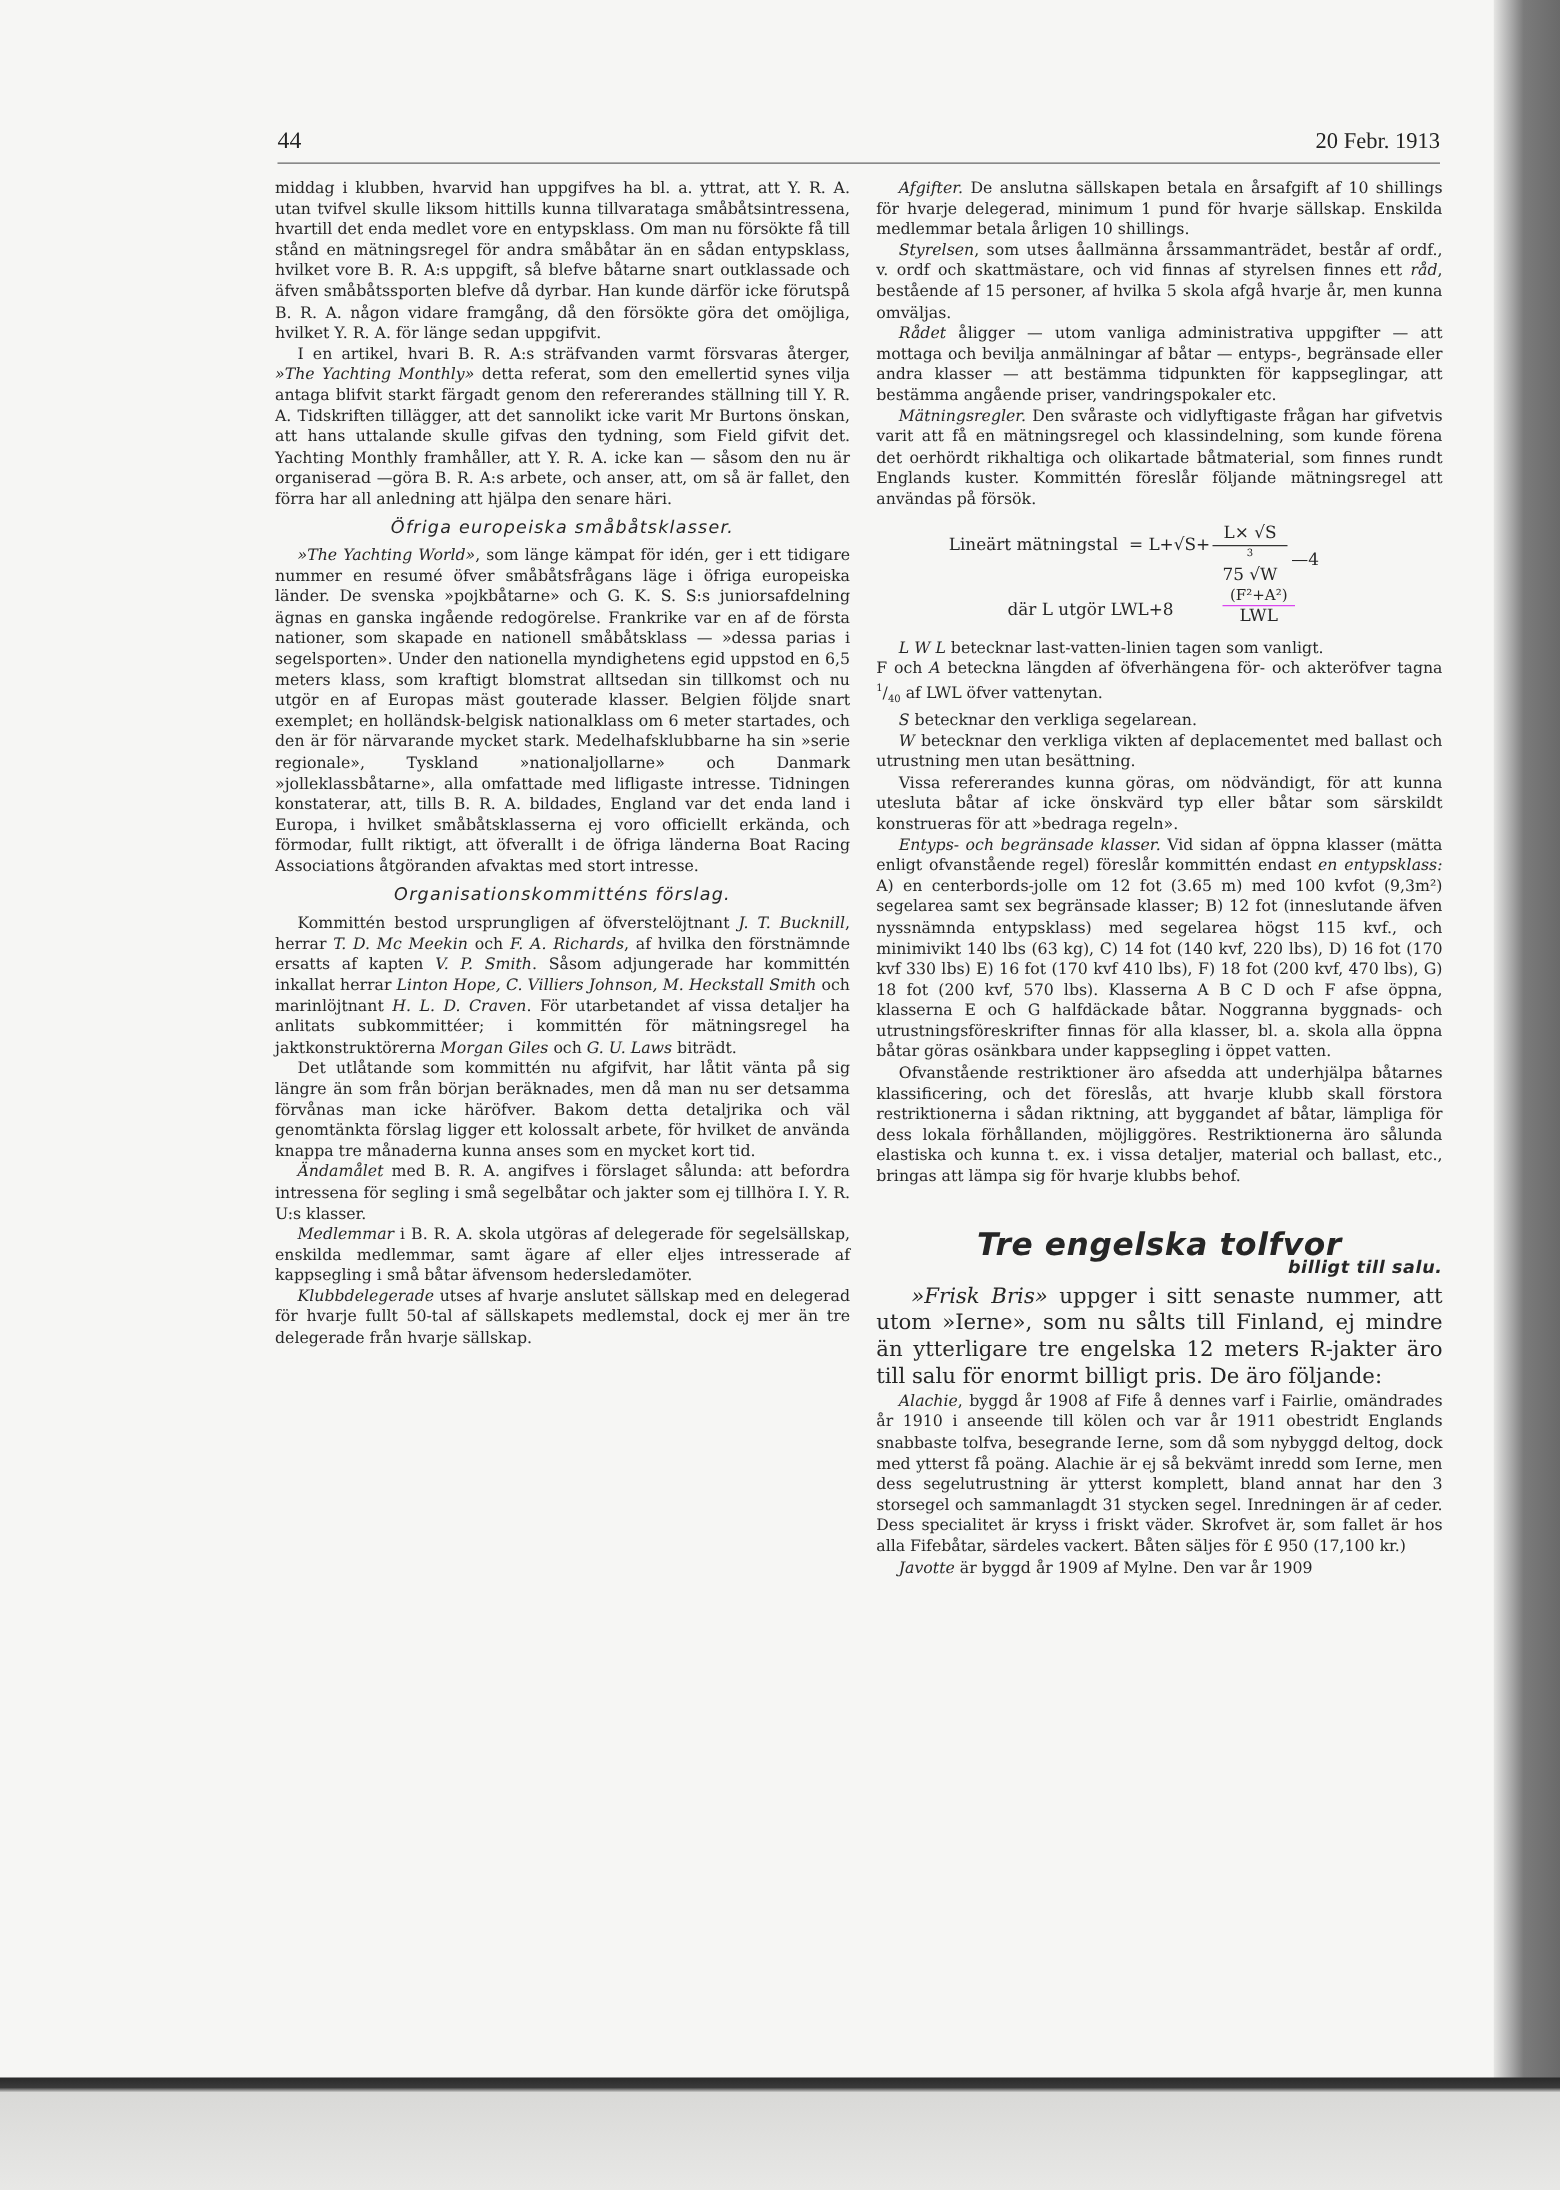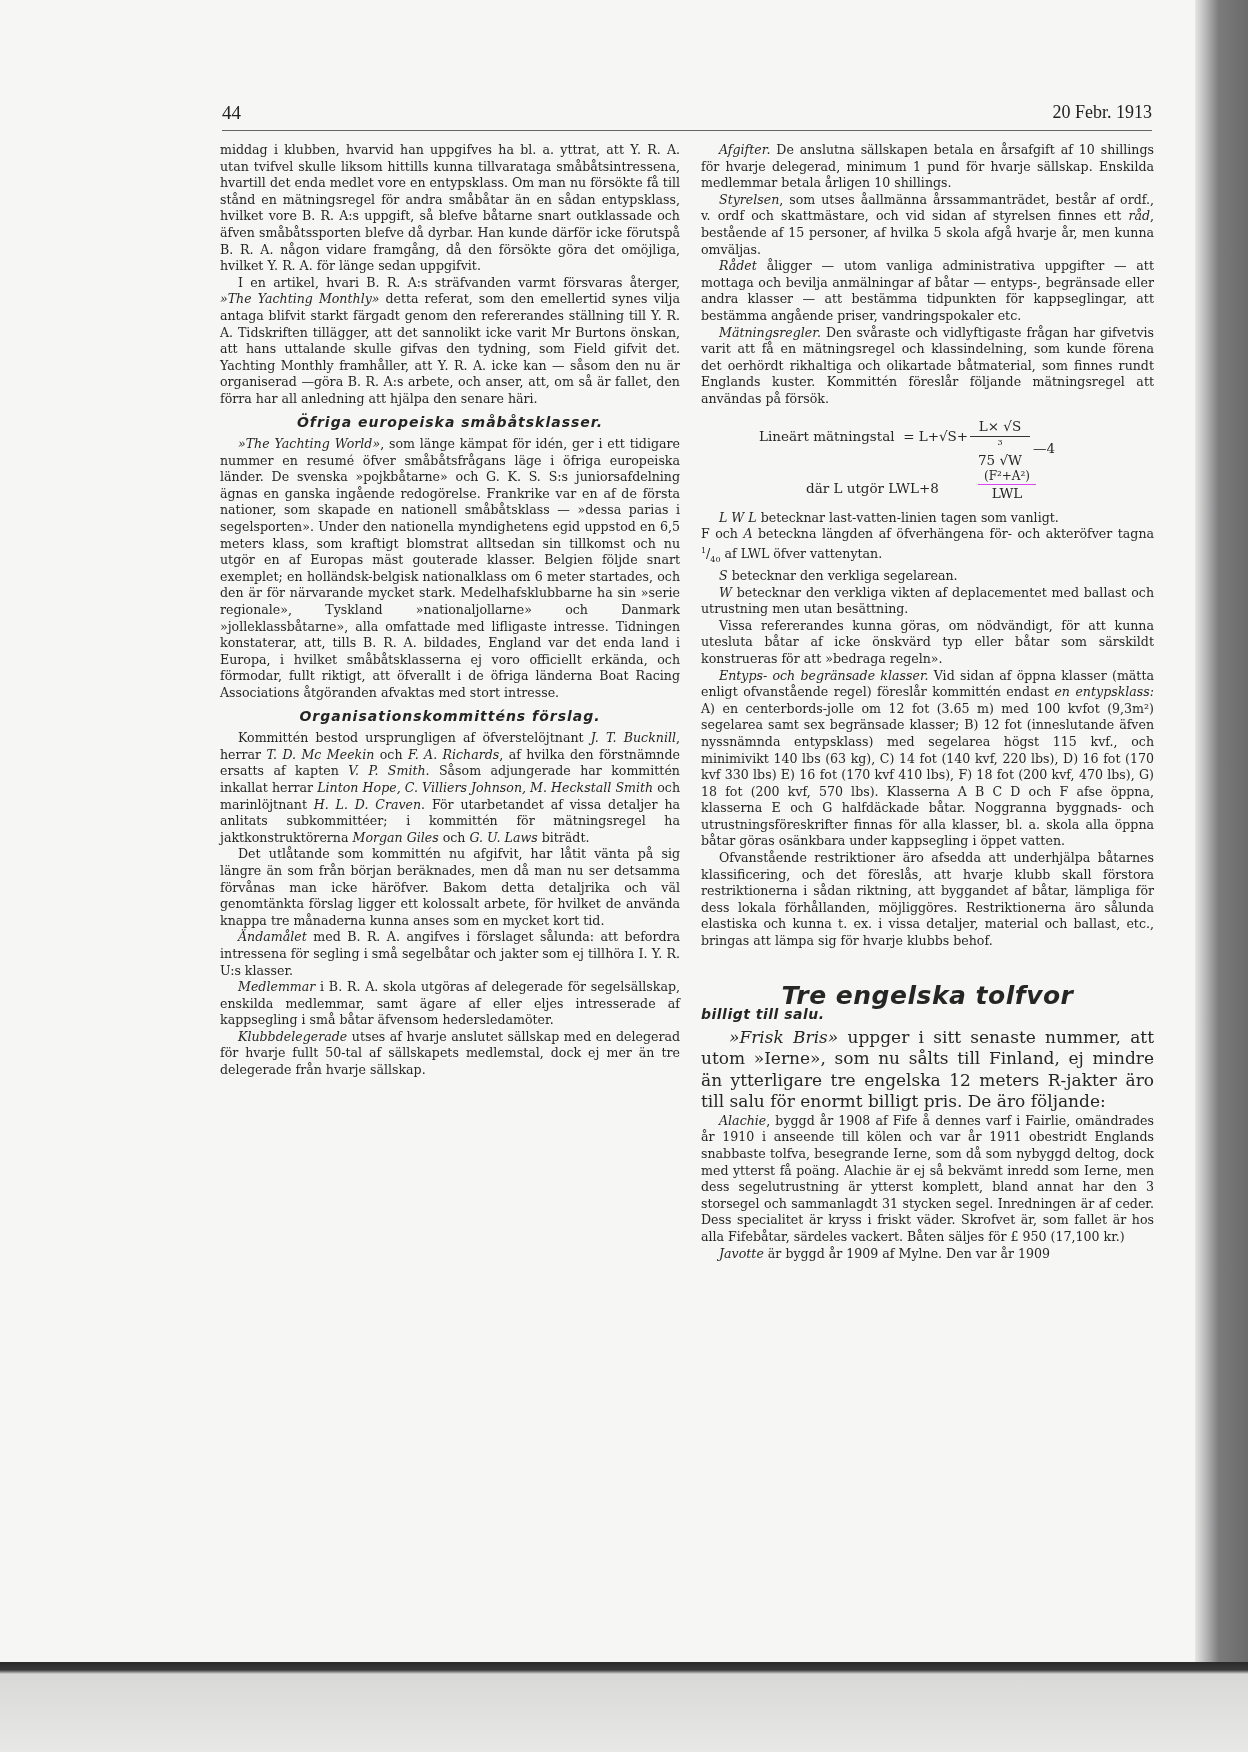--- a/index.html
+++ b/index.html
@@ -34,39 +34,39 @@
     font-family:"DejaVu Serif", serif;
     font-size:12.6px; line-height:16.6px;
     text-align:justify; color:#262626;
   }
   .col.left { left:220px; width:460px; }
   .col.right { left:701px; width:453px; }
   .col p { margin:0; text-indent:18px; }
   .col p.noindent { text-indent:0; }
   .col i, .col em { font-style:italic; }
   .heading {
-    font-family:"DejaVu Sans", sans-serif; font-weight:bold; font-style:italic;
+    font-family:"DejaVu Sans", sans-serif; font-weight:normal; font-style:italic;
     text-align:center; font-size:14px; letter-spacing:1px; margin:6px 0 6px 0; text-indent:0;
   }
   .formula { font-family:"DejaVu Serif", serif; font-size:13.5px; position:relative; height:92px; margin:8px 0 2px 0; }
   .formula .f1 { position:absolute; left:58px; top:12px; }
   .formula .frac { position:absolute; left:269px; top:2px; text-align:center; width:60px; }
   .formula .frac .num { border-bottom:1px solid #333; padding-bottom:2px; }
   .formula .frac .cube { font-size:8px; display:block; text-align:center; margin-top:-2px; }
   .formula .minus4 { position:absolute; left:332px; top:24px; }
   .formula .f2 { position:absolute; left:105px; top:64px; }
   .formula .frac2 { position:absolute; left:277px; top:52px; text-align:center; width:58px; }
   .formula .frac2 .num { border-bottom:1px solid #d946ef; font-size:12px; }
   .ad-title {
     font-family:"DejaVu Sans", sans-serif; font-weight:bold; font-style:italic;
     text-align:center; font-size:25px; margin:38px 0 2px 0; letter-spacing:0.5px; text-indent:0;
   }
   .ad-sub {
     font-family:"DejaVu Sans", sans-serif; font-weight:bold; font-style:italic;
-    text-align:left; font-size:14px; margin:0 0 4px 0; text-indent:0; letter-spacing:0.5px;
+    text-align:right; font-size:14px; margin:0 0 4px 0; text-indent:0; letter-spacing:0.5px;
   }
   .ad-lead { font-size:17px; line-height:21.5px; }
   .ad-lead p { text-indent:28px; }
   .sup { font-size:8px; vertical-align:super; }
   .sub { font-size:8px; vertical-align:sub; }
 </style>
 </head>
 <body>
 
 <div class="page"></div>
@@ -87,21 +87,21 @@
   <div class="heading">Organisationskommitténs förslag.</div>
   <p><span>Kommittén bestod ursprungligen af öfverstelöjtnant </span><i>J. T. Bucknill</i><span>, herrar </span><i>T. D. Mc Meekin</i><span> och </span><i>F. A. Richards</i><span>, af hvilka den förstnämnde ersatts af kapten </span><i>V. P. Smith</i><span>. Såsom adjungerade har kommittén inkallat herrar </span><i>Linton Hope, C. Villiers Johnson, M. Heckstall Smith</i><span> och marinlöjtnant </span><i>H. L. D. Craven</i><span>. För utarbetandet af vissa detaljer ha anlitats subkommittéer; i kommittén för mätningsregel ha jaktkonstruktörerna </span><i>Morgan Giles</i><span> och </span><i>G. U. Laws</i><span> biträdt.</span></p>
   <p>Det utlåtande som kommittén nu afgifvit, har låtit vänta på sig längre än som från början beräknades, men då man nu ser detsamma förvånas man icke häröfver. Bakom detta detaljrika och väl genomtänkta förslag ligger ett kolossalt arbete, för hvilket de använda knappa tre månaderna kunna anses som en mycket kort tid.</p>
   <p><i>Ändamålet</i><span> med B. R. A. angifves i förslaget sålunda: att befordra intressena för segling i små segelbåtar och jakter som ej tillhöra I. Y. R. U:s klasser.</span></p>
   <p><i>Medlemmar</i><span> i B. R. A. skola utgöras af delegerade för segelsällskap, enskilda medlemmar, samt ägare af eller eljes intresserade af kappsegling i små båtar äfvensom hedersledamöter.</span></p>
   <p><i>Klubbdelegerade</i><span> utses af hvarje anslutet sällskap med en delegerad för hvarje fullt 50-tal af sällskapets medlemstal, dock ej mer än tre delegerade från hvarje sällskap.</span></p>
 </div>
 
 <div class="col right">
   <p><i>Afgifter.</i><span> De anslutna sällskapen betala en årsafgift af 10 shillings för hvarje delegerad, minimum 1 pund för hvarje sällskap. Enskilda medlemmar betala årligen 10 shillings.</span></p>
-  <p><i>Styrelsen</i><span>, som utses åallmänna årssammanträdet, består af ordf., v. ordf och skattmästare, och vid sidan af styrelsen finnes ett </span><i>råd</i><span>, bestående af 15 personer, af hvilka 5 skola afgå hvarje år, men kunna omväljas.</span></p>
+  <p><i>Styrelsen</i><span>, som utses åallmänna årssammanträdet, består af ordf., v. ordf och skattmästare, och vid finnas af styrelsen finnes ett </span><i>råd</i><span>, bestående af 15 personer, af hvilka 5 skola afgå hvarje år, men kunna omväljas.</span></p>
   <p><i>Rådet</i><span> åligger — utom vanliga administrativa uppgifter — att mottaga och bevilja anmälningar af båtar — entyps-, begränsade eller andra klasser — att bestämma tidpunkten för kappseglingar, att bestämma angående priser, vandringspokaler etc.</span></p>
   <p><i>Mätningsregler.</i><span> Den svåraste och vidlyftigaste frågan har gifvetvis varit att få en mätningsregel och klassindelning, som kunde förena det oerhördt rikhaltiga och olikartade båtmaterial, som finnes rundt Englands kuster. Kommittén föreslår följande mätningsregel att användas på försök.</span></p>
 
   <div class="formula">
     <span class="f1"><span>Lineärt mätningstal</span>&nbsp;&nbsp;<span>= L+√S+</span></span>
     <span class="frac">
       <span class="num" style="display:block">L× √S</span>
       <span class="cube">3</span>
       <span style="display:block">75 √W</span>
     </span>

